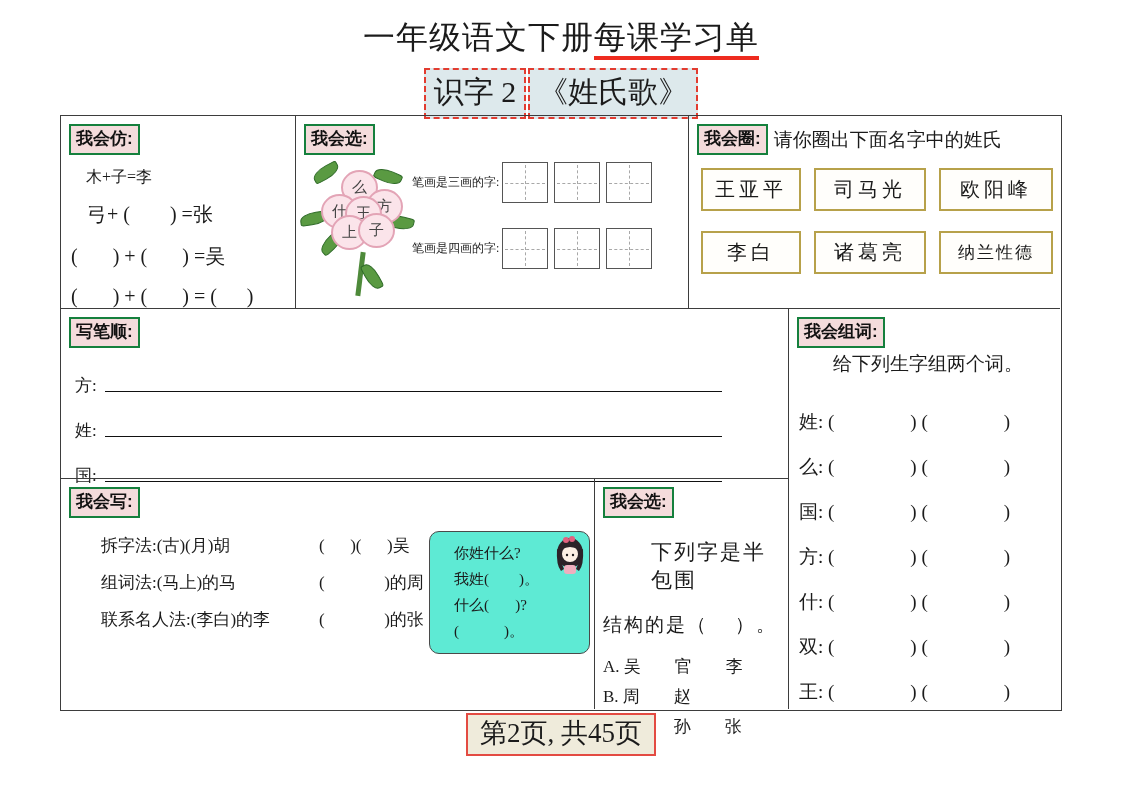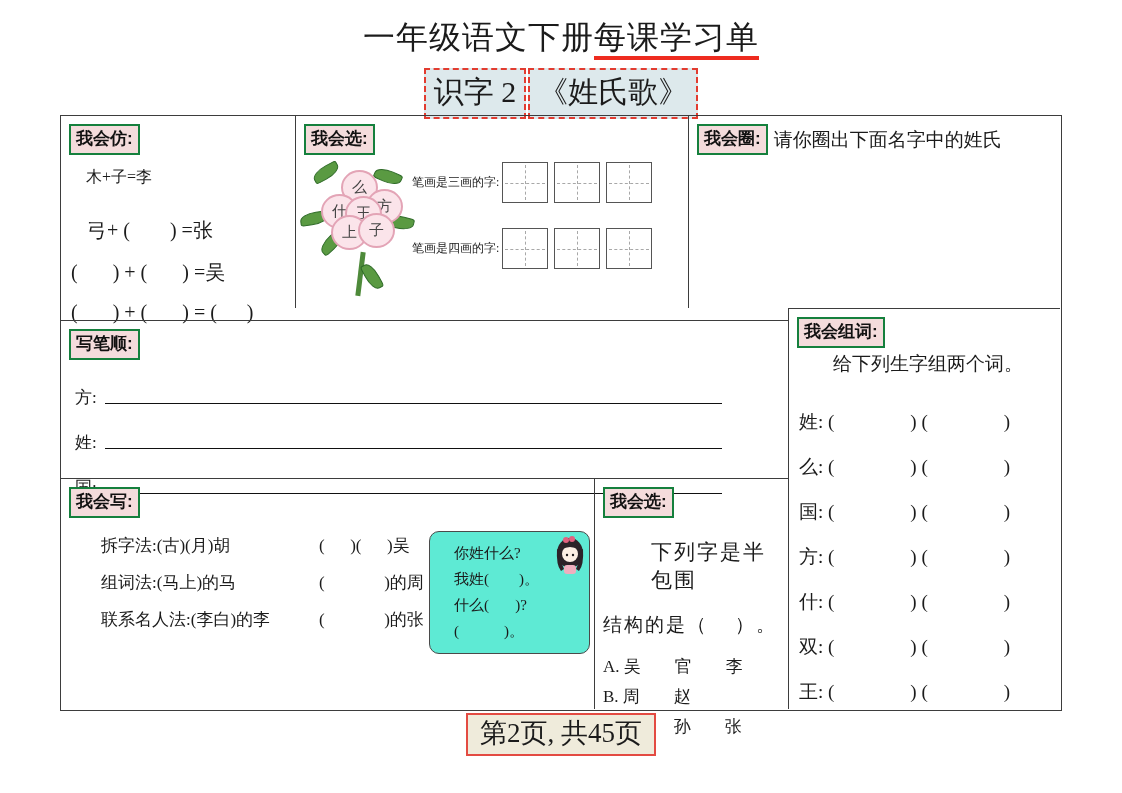--- a/index.html
+++ b/index.html
@@ -18,34 +18,34 @@
     display:inline-block; font-size:30px; padding:2px 8px 4px;
     background:#dde9ec; border:2.5px dashed #e23c30; margin:0 1px;
   }
   
   .sheet { position:absolute; left:60px; top:115px; width:1002px; height:596px;
            border:1.5px solid #3d3d3d; }
   .cell { position:absolute; }
   .cellA { left:0; top:0; width:235px; height:192px; border-right:1.5px solid #3d3d3d; }
   .cellB { left:235px; top:0; width:393px; height:192px; border-right:1.5px solid #3d3d3d; }
   .cellC { left:628px; top:0; width:371px; height:192px; }
-  .cellD { left:0; top:204px; width:727px; height:170px; border-top:1.5px solid #3d3d3d;text-decoration:underline; }
+  .cellD { left:0; top:192px; width:727px; height:170px; border-top:1.5px solid #3d3d3d;text-decoration:underline; }
   .cellE { left:727px; top:192px; width:272px; height:401px; border-top:1.5px solid #3d3d3d; border-left:1.5px solid #3d3d3d; }
   .cellF { left:0; top:362px; width:533px; height:231px; border-top:1.5px solid #3d3d3d; }
   .cellG { left:533px; top:362px; width:194px; height:231px; border-top:1.5px solid #3d3d3d; border-left:1.5px solid #3d3d3d; }
   .sec-label {
     display:inline-block; margin:8px 0 0 8px; padding:1px 5px 3px;
     background:#f4dcdc; border:2px solid #15803d;
     font-family:"Liberation Sans","DejaVu Sans",sans-serif;
     font-weight:bold; font-size:17px; color:#111;
   }
   
   .im-line { font-size:20px; white-space:pre; }
   .im-0 { font-size:16px; margin:12px 0 0 25px; }
-  .im-1 { margin:29px 0 0 26px; }
+  .im-1 { margin:13px 0 0 26px; }
   .im-2 { margin:15px 0 0 10px; }
   .im-3 { margin:15px 0 0 10px; }
   
   .flower { position:absolute; left:6px; top:44px; width:108px; height:142px; }
   .leaf { position:absolute; width:28px; height:13px; background:#5a9a42;
           border:1px solid #2f6b28; border-radius:60% 15% 60% 15%; }
   .stem { position:absolute; left:56px; top:92px; width:5px; height:44px;
           background:#4e8a3a; transform:rotate(7deg); }
   .petal { position:absolute; width:37px; height:35px; background:#fbe4ea;
            border:2px solid #e3a4b6; border-radius:50%;
@@ -153,20 +153,28 @@
           <div class="tzg"></div>
           <div class="tzg"></div>
         </div>
       </div>
     </div>
 
     <div class="cell cellC">
       <div class="circle-head">
         <span class="sec-label">我会圈:</span>
         <span class="circle-instr">请你圈出下面名字中的姓氏</span>
+      </div>
+      <div class="names">
+        <div class="name-box">王亚平</div>
+        <div class="name-box">司马光</div>
+        <div class="name-box">欧阳峰</div>
+        <div class="name-box">李白</div>
+        <div class="name-box">诸葛亮</div>
+        <div class="name-box small">纳兰性德</div>
       </div>
     </div>
 
     <div class="cell cellD">
       <span class="sec-label">写笔顺:</span>
       <div class="so-rows">
         <div class="so-row">
           <span class="ch">方:</span>
           <div class="line"></div>
         </div>

